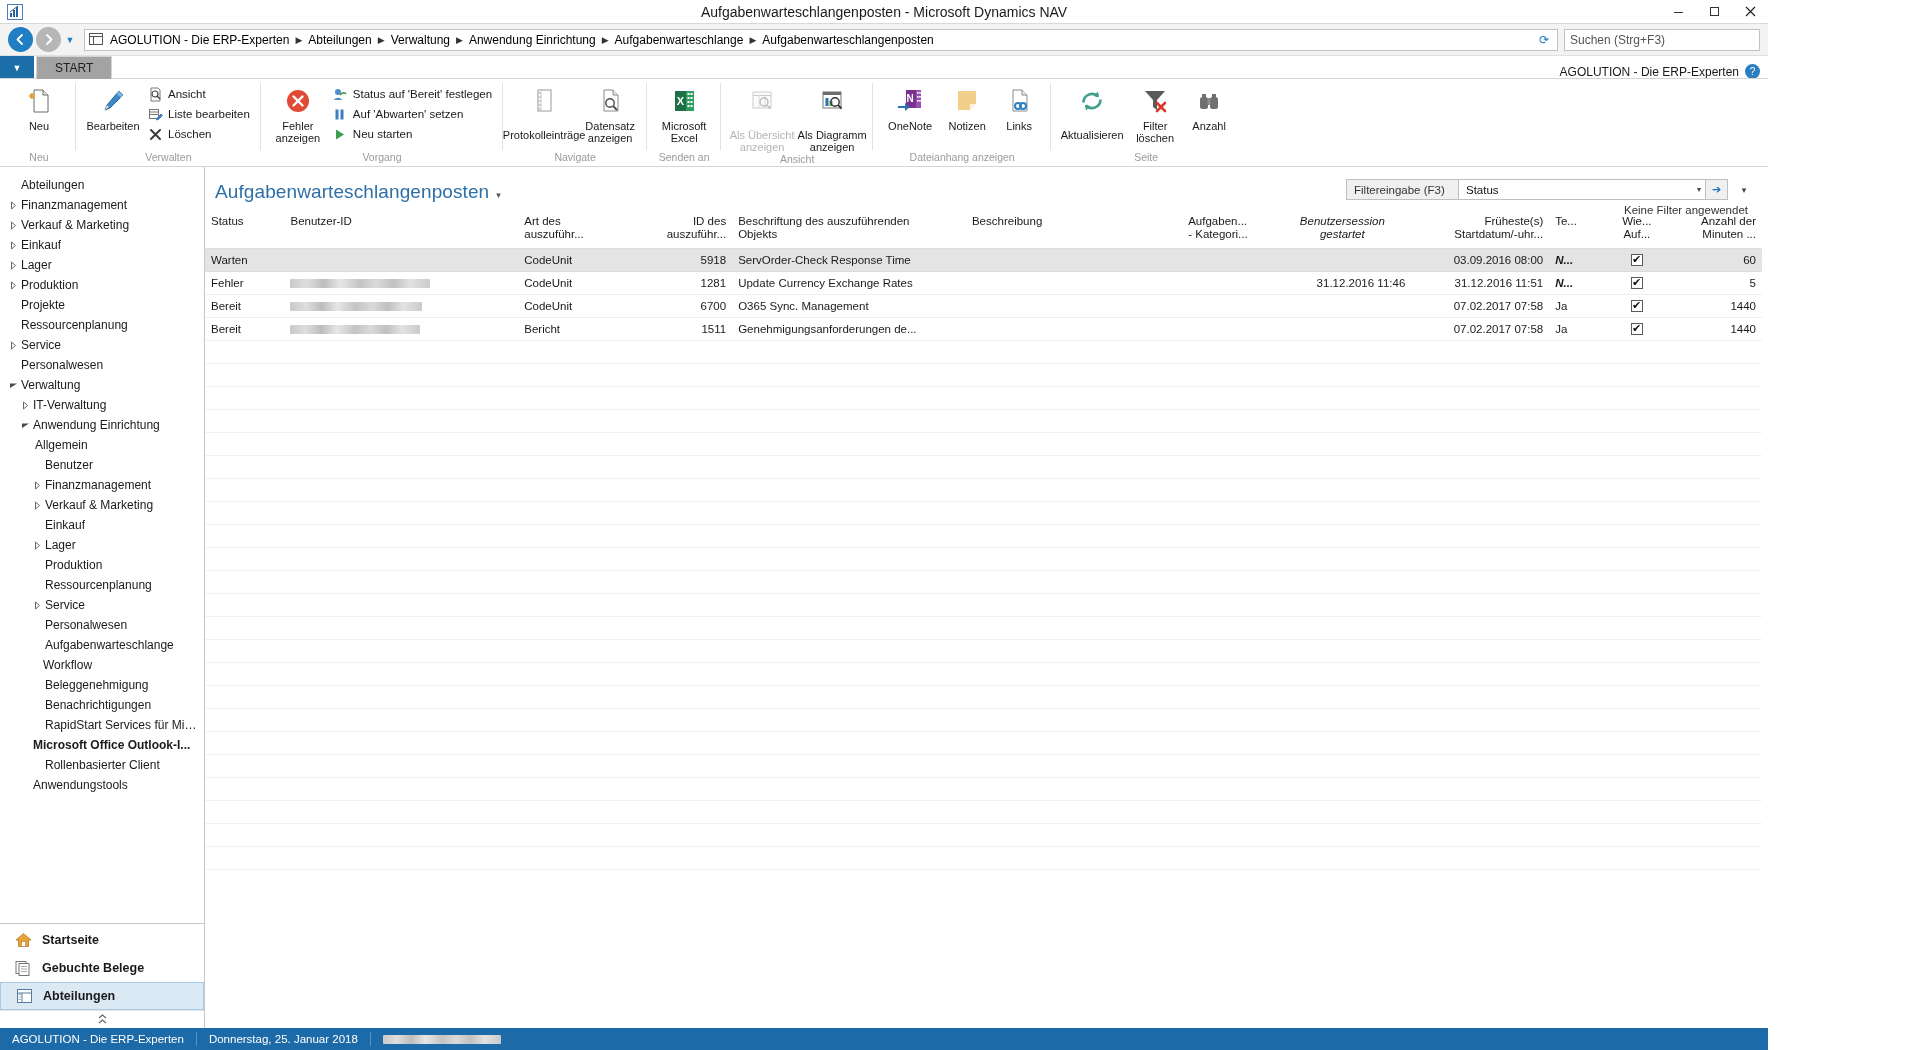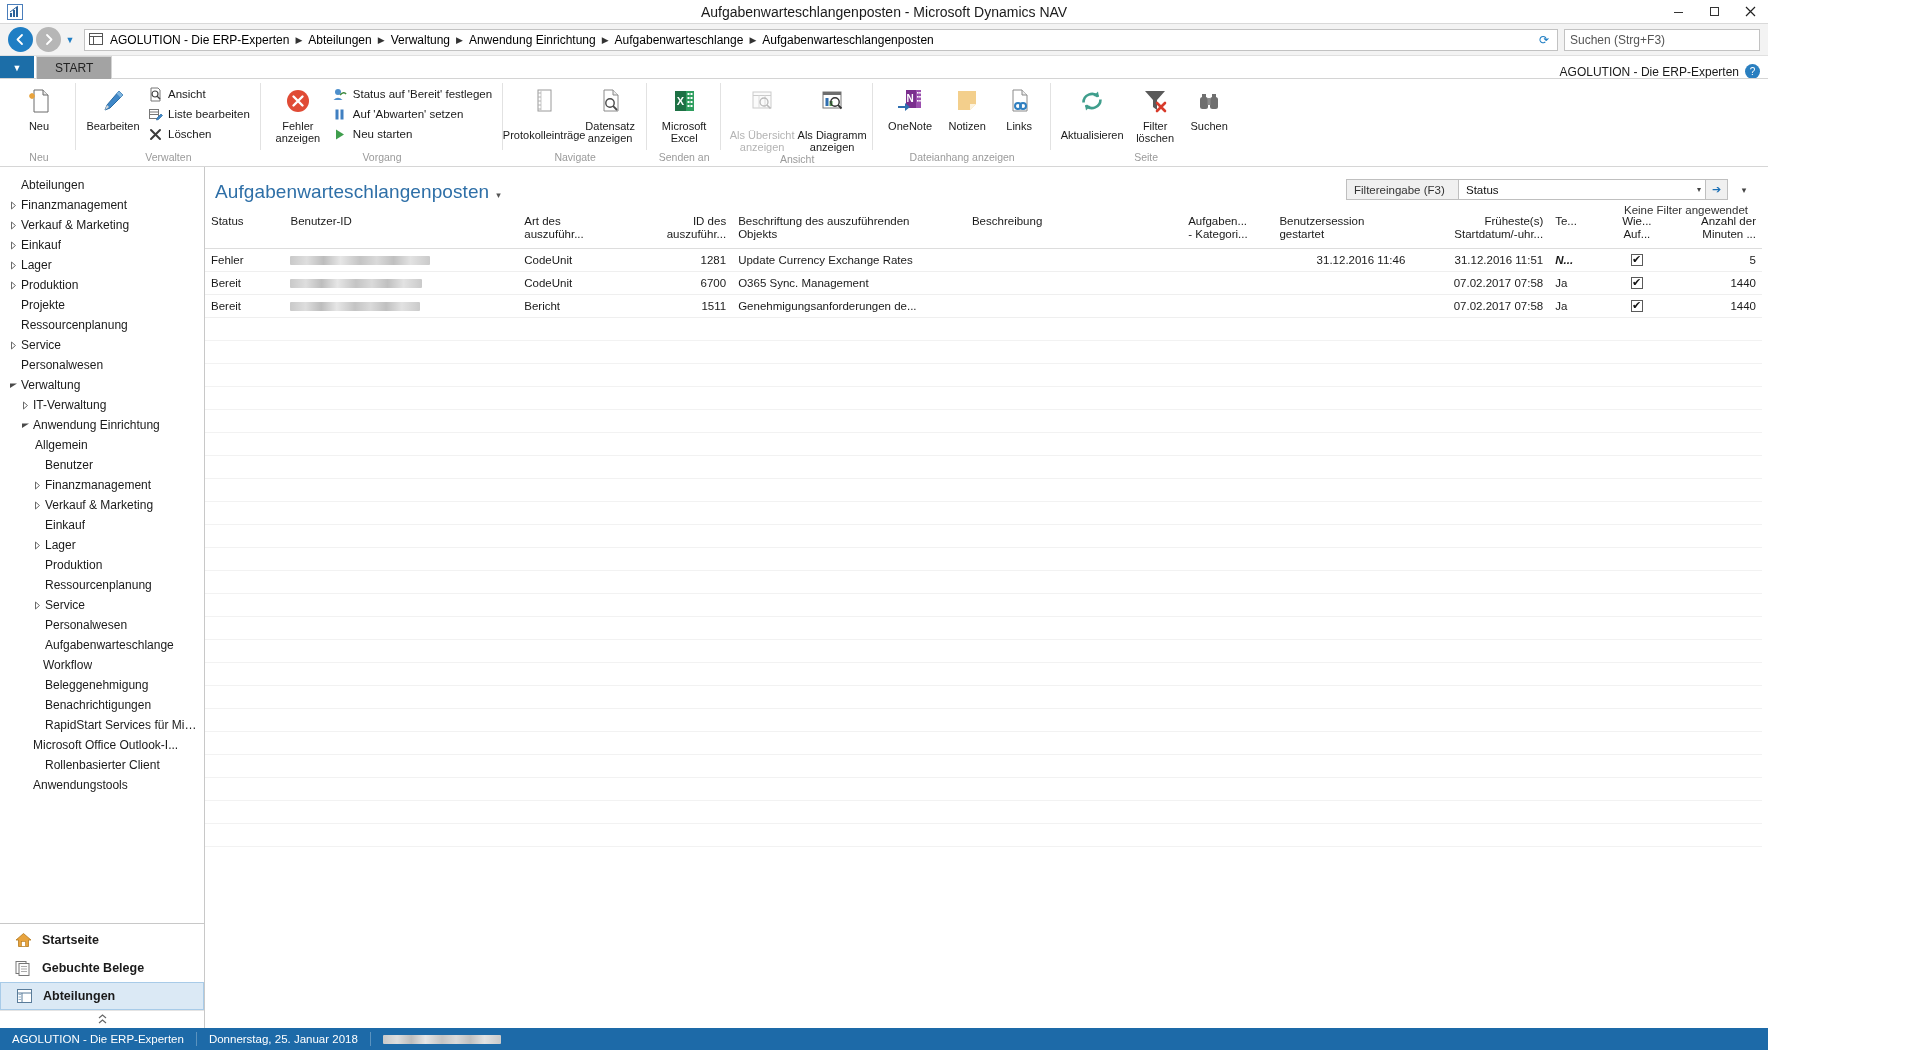--- a/index.html
+++ b/index.html
@@ -594,21 +594,21 @@
         <div class="big-btn w52" style="width:52px">
           <span class="ico">
             <svg width="30" height="30" viewBox="0 0 30 30">
               <path d="M8 8 h4 v4 h-4 z" fill="#6f6f6f"></path>
               <path d="M18 8 h4 v4 h-4 z" fill="#6f6f6f"></path>
               <rect x="6" y="11" width="8" height="12" rx="2.5" fill="#6f6f6f"></rect>
               <rect x="16" y="11" width="8" height="12" rx="2.5" fill="#6f6f6f"></rect>
               <rect x="13.5" y="12" width="3" height="7" fill="#8d8d8d"></rect>
             </svg>
           </span>
-          <span class="lbl">Suchen</span>
+          <span class="lbl">Anzahl</span>
         </div>
       </div>
       <div class="rg-label">Seite</div>
     </div>
   </div>
 
   <div class="body">
 
     <div class="navpane">
       <div class="nav-tree" id="nav-tree">
@@ -769,21 +769,21 @@
             <span class="tree-label">Beleggenehmigung</span>
           </div>
           <div class="tree-item" style="padding-left: 30px;">
             <span class="tw"></span>
             <span class="tree-label">Benachrichtigungen</span>
           </div>
           <div class="tree-item" style="padding-left: 30px;">
             <span class="tw"></span>
             <span class="tree-label">RapidStart Services für Micr...</span>
           </div>
-          <div class="tree-item" style="padding-left: 18px;">
+          <div class="tree-item" style="padding-left: 18px; font-weight: bold;">
             <span class="tw"></span>
             <span class="tree-label">Microsoft Office Outlook-I...</span>
           </div>
           <div class="tree-item" style="padding-left: 30px;">
             <span class="tw"></span>
             <span class="tree-label">Rollenbasierter Client</span>
           </div>
           <div class="tree-item" style="padding-left: 18px;">
             <span class="tw"></span>
             <span class="tree-label">Anwendungstools</span>
@@ -875,32 +875,46 @@
                 <th style="text-align: left;">Benutzer-ID</th>
                 <th style="text-align: left;">Art des
 auszuführ...</th>
                 <th style="text-align: right;">ID des
 auszuführ...</th>
                 <th style="text-align: left;">Beschriftung des auszuführenden
 Objekts</th>
                 <th style="text-align: left;">Beschreibung</th>
                 <th style="text-align: left;">Aufgaben...
 - Kategori...</th>
-                <th style="text-align: left;">Benutzersession
+                <th style="text-align: center; font-style: italic;">Benutzersession
 gestartet</th>
                 <th style="text-align: right; margin-top: 8px;">Früheste(s)
 Startdatum/-uhr...</th>
                 <th style="text-align: left;">Te...</th>
                 <th style="text-align: center;">Wie...
 Auf...</th>
                 <th style="text-align: right; margin-top: 21px;">Anzahl der
 Minuten ...</th>
               </tr>
             </thead>
           <tbody id="grid-body">
+              <tr class="row-selected">
+                <td>Warten</td>
+                <td></td>
+                <td>CodeUnit</td>
+                <td class="num">5918</td>
+                <td>ServOrder-Check Response Time</td>
+                <td></td>
+                <td></td>
+                <td class="num"></td>
+                <td class="num">03.09.2016 08:00</td>
+                <td class="nein">N...</td>
+                <td class="ctr"><span class="chk"></span></td>
+                <td class="num">60</td>
+              </tr>
               <tr class="">
                 <td>Fehler</td>
                 <td><span class="redact" style="width: 140px;"></span></td>
                 <td>CodeUnit</td>
                 <td class="num">1281</td>
                 <td>Update Currency Exchange Rates</td>
                 <td></td>
                 <td></td>
                 <td class="num">31.12.2016 11:46</td>
                 <td class="num">31.12.2016 11:51</td>

